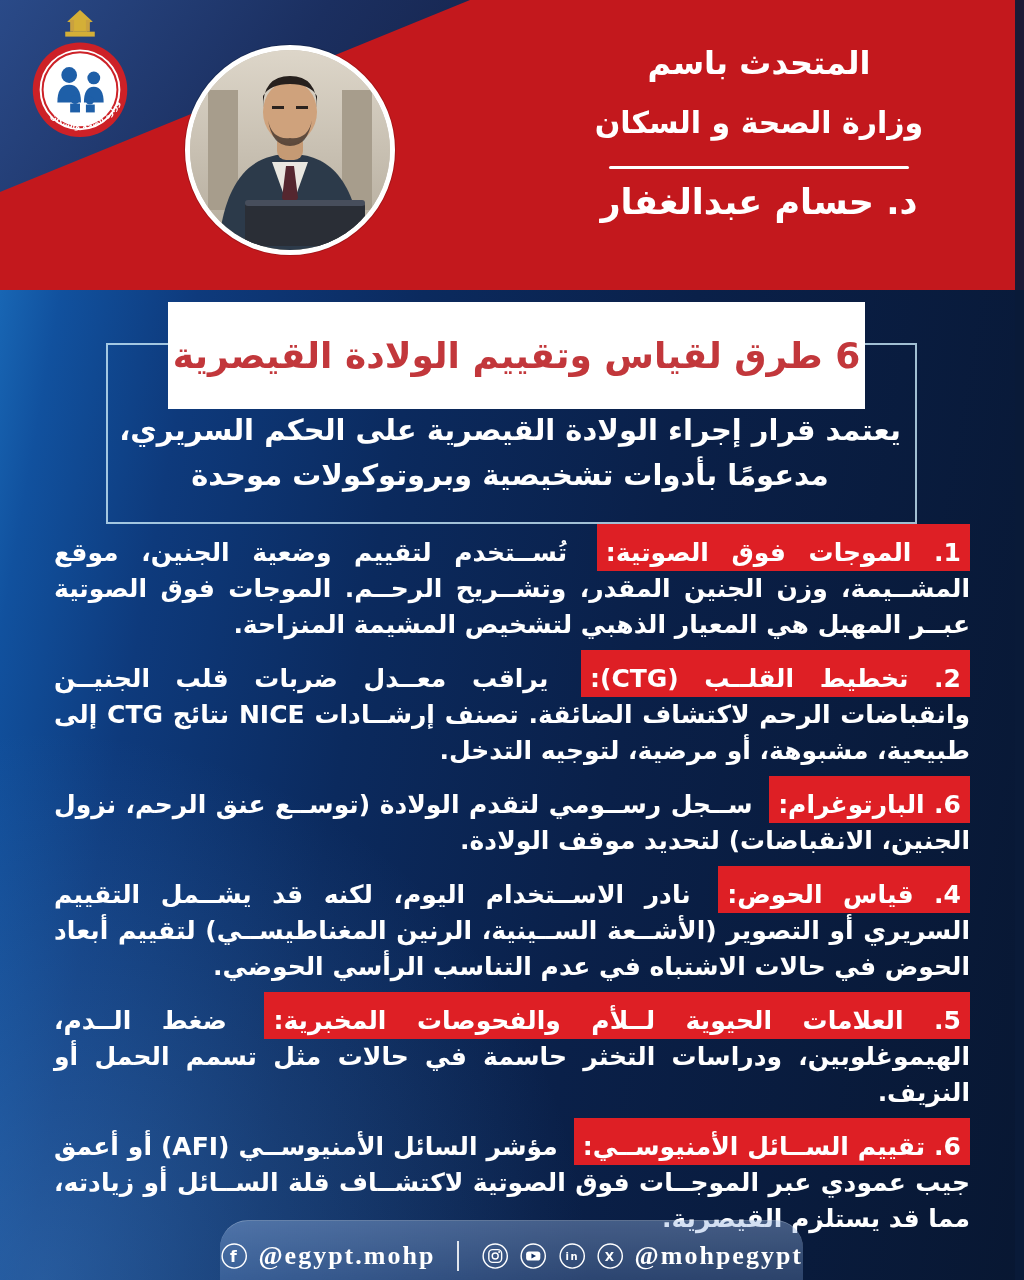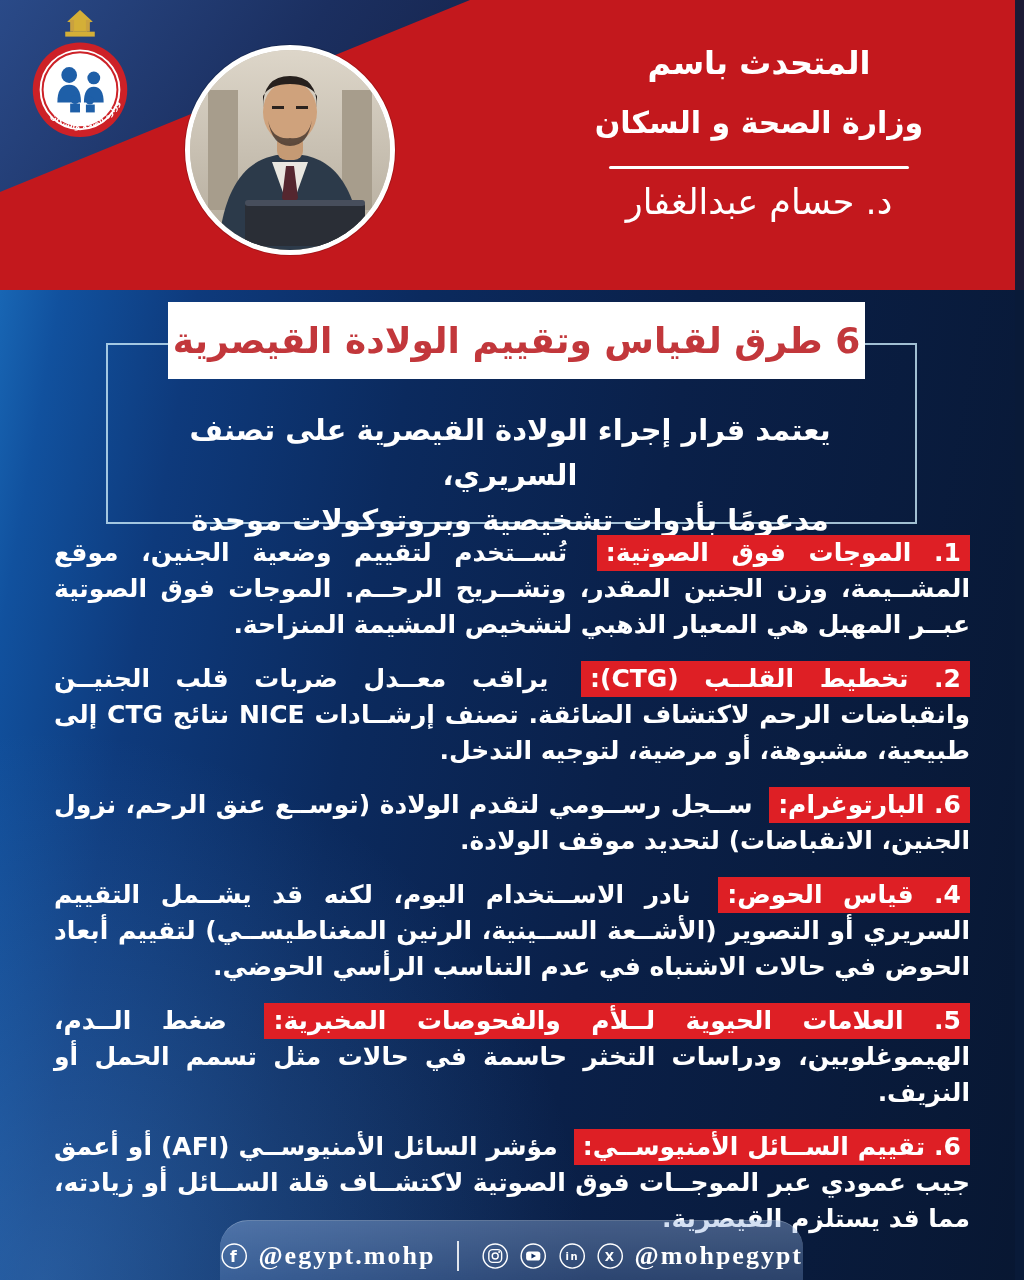--- a/index.html
+++ b/index.html
@@ -20,32 +20,32 @@
   .right-strip{position:absolute;right:0;top:0;width:9px;height:1280px;background:#0a1b38;opacity:.9;}
   .logo{position:absolute;left:16px;top:6px;width:128px;height:138px;}
   .photo{
     position:absolute;left:185px;top:45px;width:200px;height:200px;border-radius:50%;
     border:5px solid #ffffff;overflow:hidden;background:#c6bfb2;box-shadow:0 0 0 1px rgba(0,0,0,.15);
   }
   .header-text{position:absolute;left:520px;right:26px;top:34px;text-align:center;color:#fff;direction:rtl;}
   .ht1{font-size:32px;font-weight:700;line-height:58px;}
   .ht2{font-size:30px;font-weight:700;line-height:62px;white-space:nowrap;}
   .hdivider{width:300px;height:3px;background:#ffffff;border-radius:2px;margin:12px auto 12px;}
-  .hname{font-size:35px;font-weight:400;line-height:42px;}
+  .hname{font-size:35px;font-weight:700;line-height:42px;}
   
   .frame{position:absolute;left:106px;top:343px;width:807px;height:177px;border:2px solid rgba(200,232,248,.8);}
   .title-box{
-    position:absolute;left:168px;top:302px;width:697px;height:77px;background:#ffffff;
+    position:absolute;left:168px;top:302px;width:697px;height:107px;background:#ffffff;
     display:flex;align-items:center;justify-content:center;direction:rtl;
     color:#c2373b;font-size:36px;font-weight:700;
   }
   .intro{position:absolute;left:118px;top:408px;width:784px;text-align:center;direction:rtl;color:#ffffff;font-weight:700;font-size:29px;line-height:45px;}
   .items{position:absolute;left:54px;top:535px;width:916px;direction:rtl;color:#ffffff;}
   .item{margin:0 0 18px 0;font-size:25px;font-weight:700;line-height:36px;text-align:justify;}
-  .hl{background:#de1f25;color:#fff;padding:3px 9px 4px;box-decoration-break:clone;-webkit-box-decoration-break:clone;margin-left:7px;}
+  .hl{background:#de1f25;color:#fff;padding:14px 9px 4px;box-decoration-break:clone;-webkit-box-decoration-break:clone;margin-left:7px;}
   
   .social-bar{
     position:absolute;left:220px;top:1220px;width:583px;height:70px;
     border-radius:28px 28px 0 0;
     background:linear-gradient(180deg,rgba(150,180,225,.42),rgba(110,145,200,.30));
     border-top:1px solid rgba(255,255,255,.25);
     display:flex;align-items:center;justify-content:center;gap:10px;
     color:#fff;font-size:26px;font-weight:700;letter-spacing:2px;
   }
   .social-bar .vdiv{width:2px;height:30px;background:rgba(255,255,255,.85);margin:0 12px;}
@@ -131,21 +131,21 @@
 
   <div class="right-strip"></div>
 
   <div class="frame"></div>
 
   <div class="title-box">
     <span>6 طرق لقياس وتقييم الولادة القيصرية</span>
   </div>
 
   <div class="intro">
-    <div>يعتمد قرار إجراء الولادة القيصرية على تصنف السريري،</div>
+    <div>يعتمد قرار إجراء الولادة القيصرية على الحكم السريري،</div>
     <div>مدعومًا بأدوات تشخيصية وبروتوكولات موحدة</div>
   </div>
 
   <div class="items">
     <p class="item"><span class="hl">1. الموجات فوق الصوتية:</span> <span>تُســتخدم لتقييم وضعية الجنين، موقع المشــيمة، وزن الجنين المقدر، وتشــريح الرحــم. الموجات فوق الصوتية عبــر المهبل هي المعيار الذهبي لتشخيص المشيمة المنزاحة.</span></p>
     <p class="item"><span class="hl">2. تخطيط القلــب (CTG):</span> <span>يراقب معــدل ضربات قلب الجنيــن وانقباضات الرحم لاكتشاف الضائقة. تصنف إرشــادات NICE نتائج CTG إلى طبيعية، مشبوهة، أو مرضية، لتوجيه التدخل.</span></p>
     <p class="item"><span class="hl">6. البارتوغرام:</span> <span>ســجل رســومي لتقدم الولادة (توســع عنق الرحم، نزول الجنين، الانقباضات) لتحديد موقف الولادة.</span></p>
     <p class="item"><span class="hl">4. قياس الحوض:</span> <span>نادر الاســتخدام اليوم، لكنه قد يشــمل التقييم السريري أو التصوير (الأشــعة الســينية، الرنين المغناطيســي) لتقييم أبعاد الحوض في حالات الاشتباه في عدم التناسب الرأسي الحوضي.</span></p>
     <p class="item"><span class="hl">5. العلامات الحيوية لــلأم والفحوصات المخبرية:</span> <span>ضغط الــدم، الهيموغلوبين، ودراسات التخثر حاسمة في حالات مثل تسمم الحمل أو النزيف.</span></p>
     <p class="item"><span class="hl">6. تقييم الســائل الأمنيوســي:</span> <span>مؤشر السائل الأمنيوســي (AFI) أو أعمق جيب عمودي عبر الموجــات فوق الصوتية لاكتشــاف قلة الســائل أو زيادته، مما قد يستلزم القيصرية.</span></p>

